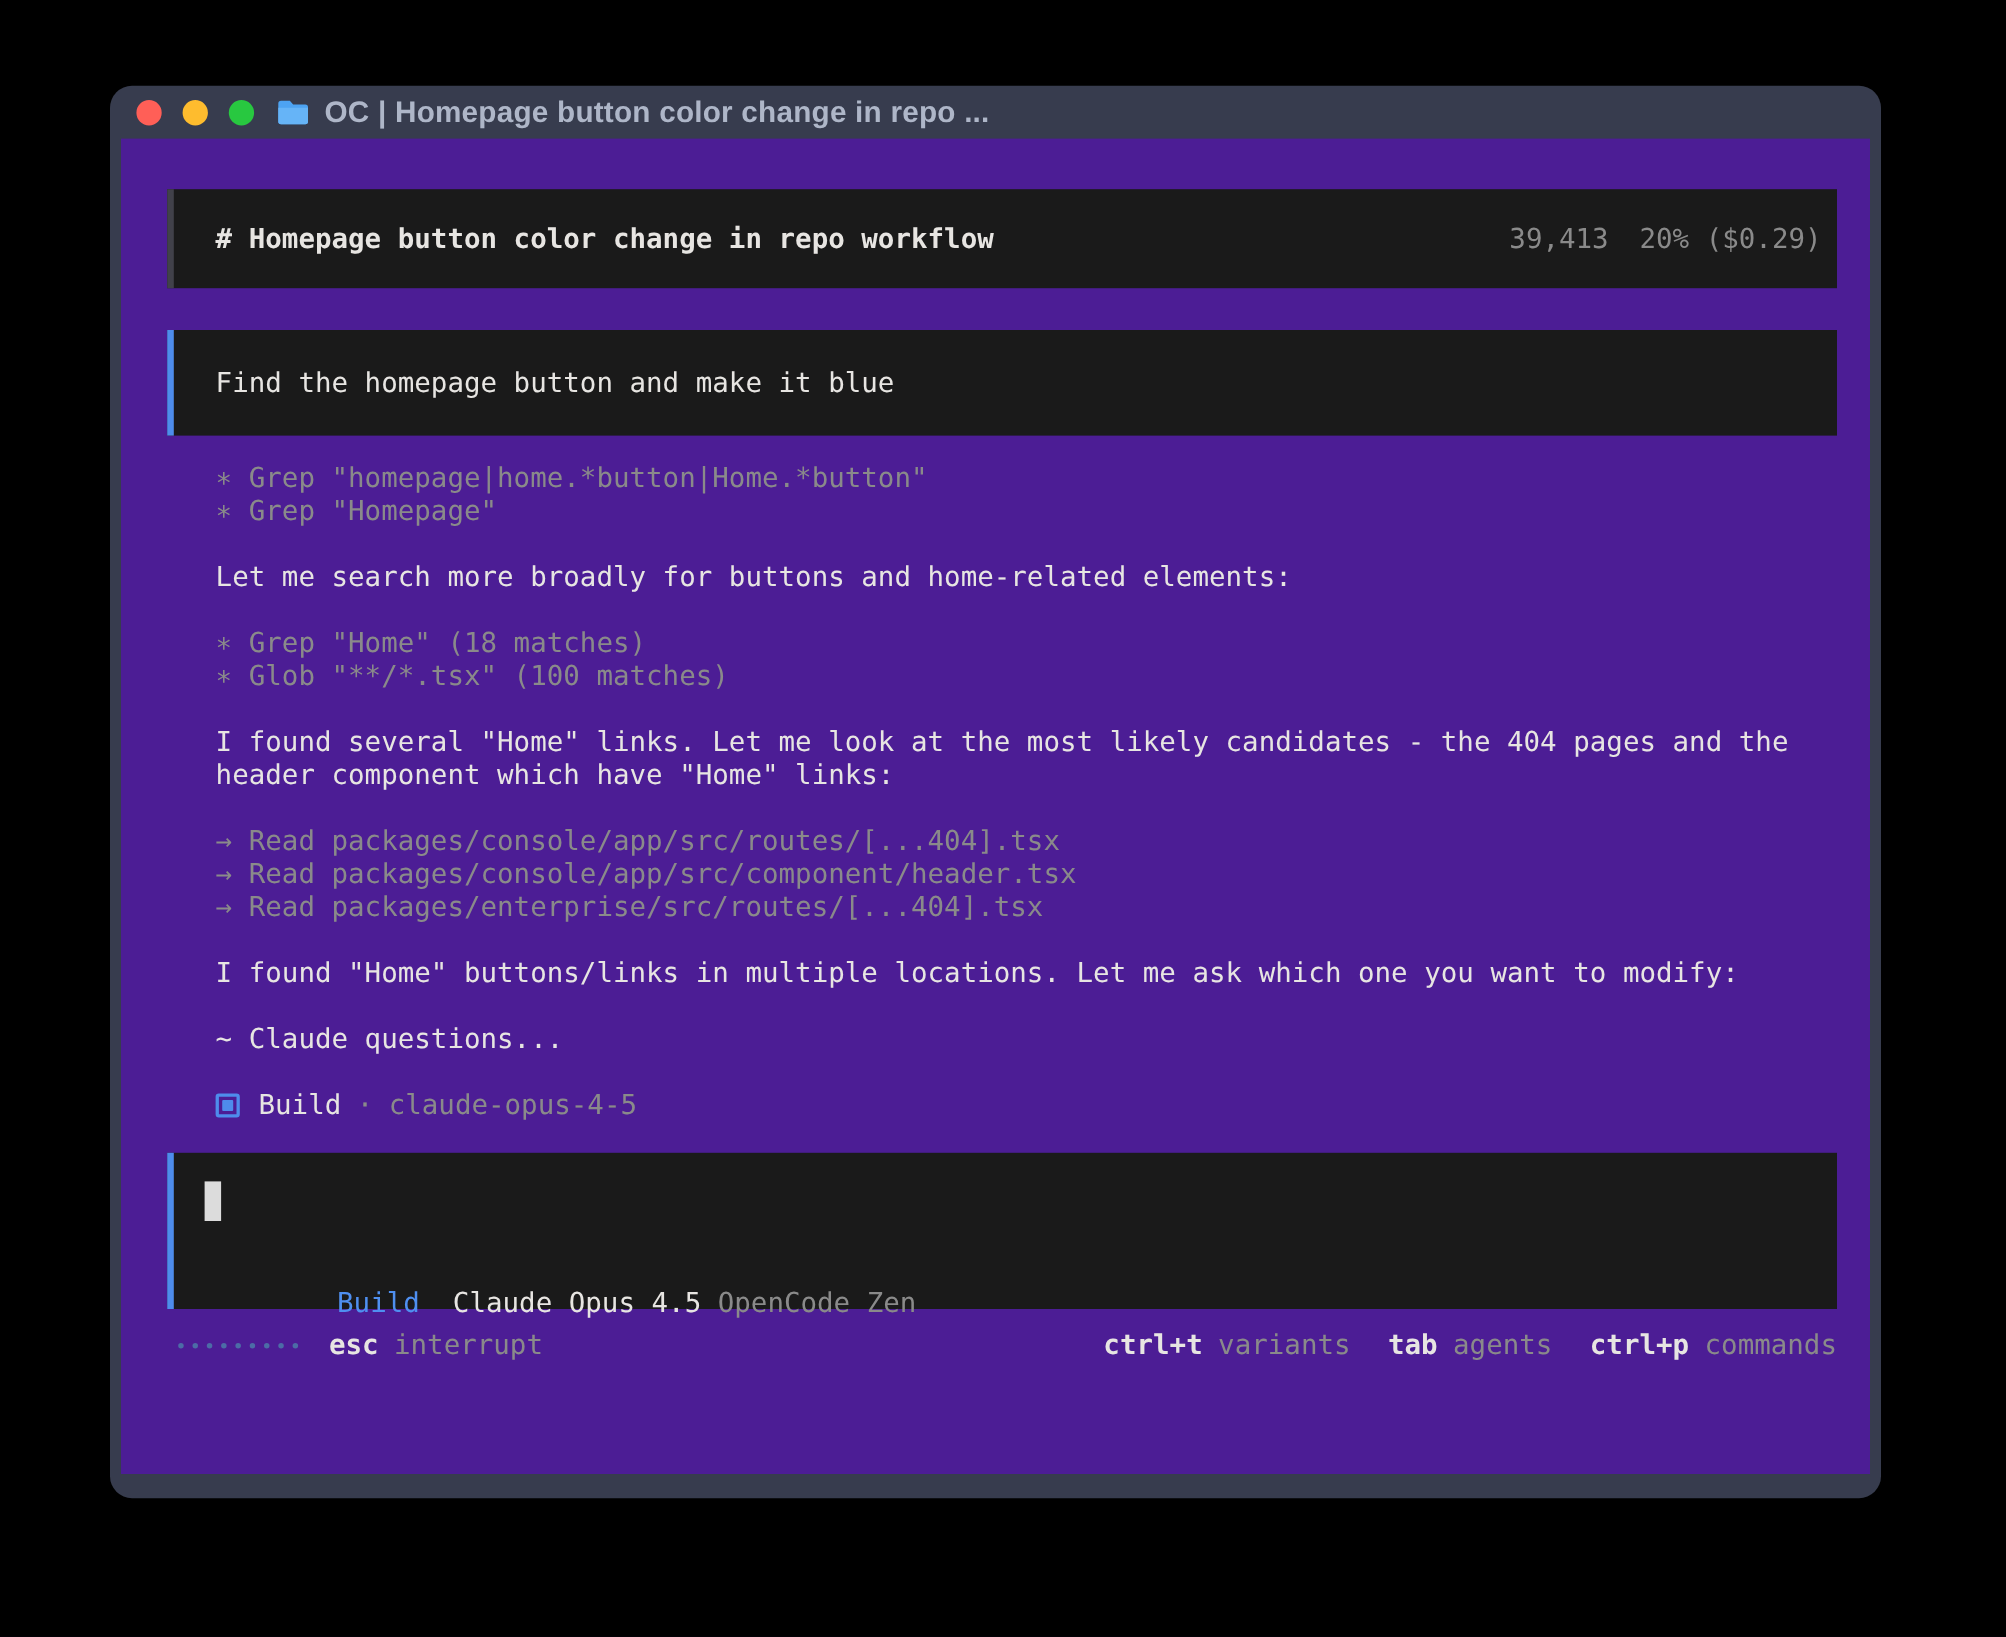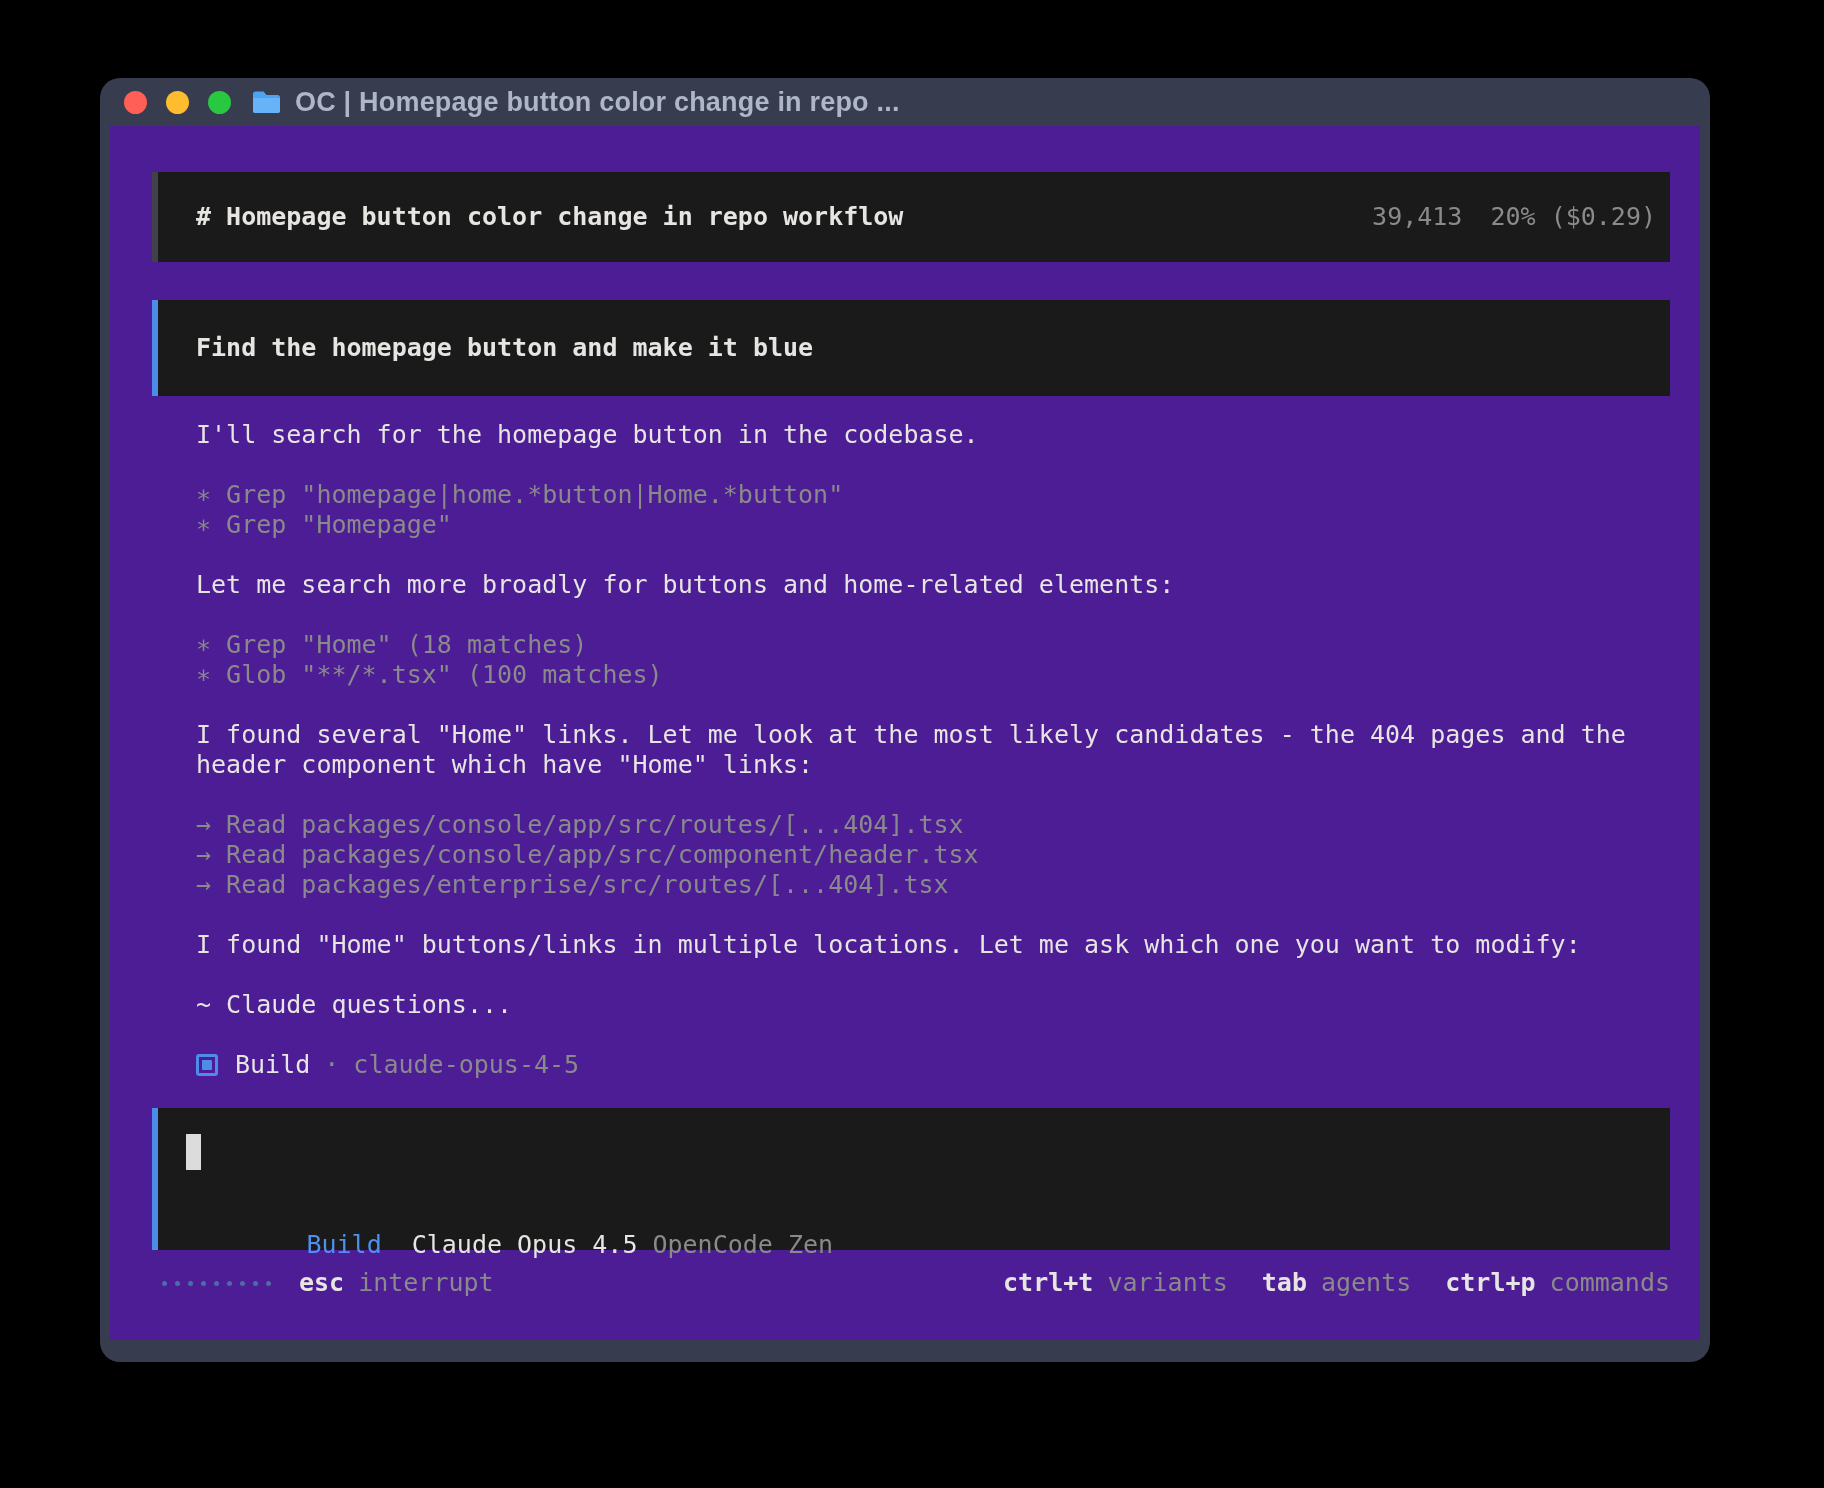--- a/index.html
+++ b/index.html
@@ -37,21 +37,21 @@
 
   .header-block {
     margin-top:46px; height:90px; border-left-color:#41414a;
     display:flex; align-items:center; justify-content:space-between;
     padding:0 14px 0 38px;
   }
   .session-title { font-weight:bold; color:#e7e5e2; white-space:pre; }
   .session-stats { color:#8a8a8a; white-space:pre; }
   .session-stats .tokens { margin-right:28px; }
 
-  .user-block { margin-top:38px; height:96px; display:flex; align-items:center; padding:0 38px;font-weight:bold; }
+  .user-block { margin-top:38px; height:96px; display:flex; align-items:center; padding:0 38px; }
   .user-block .msg { white-space:pre; }
 
   .convo { margin:24px 30px 0 86px; }
   .para + .para { margin-top:30px; }
   .line { height:30px; white-space:pre; }
   .tool .line { color:#8a8a8a; }
 
   .agent-row { display:flex; align-items:center; height:30px; }
   .agent-icon {
     width:22px; height:22px; border:3px solid #4e8cec; border-radius:3px;
@@ -108,23 +108,20 @@
       <span class="session-stats">
         <span class="tokens">39,413</span><span>20% ($0.29)</span>
       </span>
     </div>
 
     <div class="block user-block">
       <span class="msg">Find the homepage button and make it blue</span>
     </div>
 
     <div class="convo">
-      <div class="para text">
-        <div class="line">I'll search for the homepage button in the codebase.</div>
-      </div>
       <div class="para tool">
         <div class="line">∗ Grep "homepage|home.*button|Home.*button"</div>
         <div class="line">∗ Grep "Homepage"</div>
       </div>
       <div class="para text">
         <div class="line">Let me search more broadly for buttons and home-related elements:</div>
       </div>
       <div class="para tool">
         <div class="line">∗ Grep "Home" (18 matches)</div>
         <div class="line">∗ Glob "**/*.tsx" (100 matches)</div>

